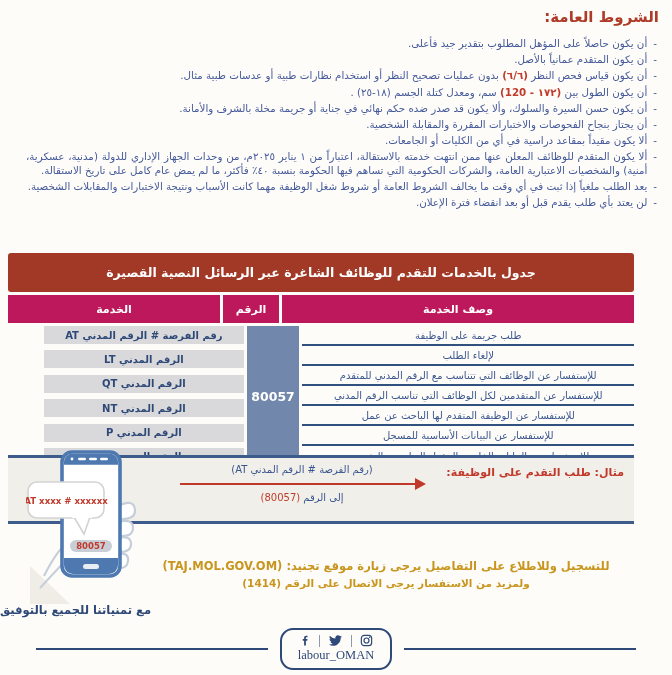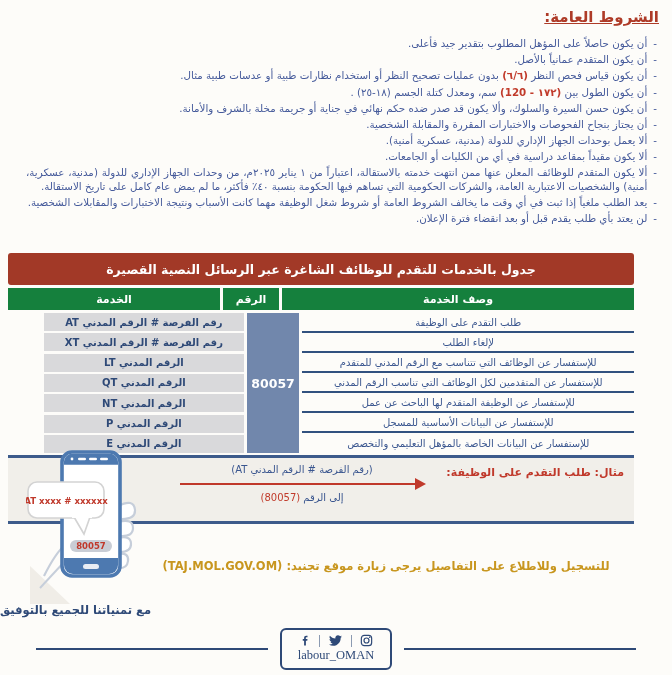--- a/index.html
+++ b/index.html
@@ -3,43 +3,43 @@
 <meta charset="utf-8">
 <style>
   html,body { margin:0; padding:0; background:#ffffff; }
   .page {
     position:relative; width:672px; height:675px; margin:0 auto;
     background:#FDFCF9; overflow:hidden;
     font-family:"DejaVu Sans", sans-serif; direction:rtl;
   }
   .page-title {
     position:absolute; top:8px; right:13px; margin:0;
-    font-size:15px; font-weight:bold; color:#AE3B28;text-decoration:underline;
+    font-size:15px; font-weight:bold; color:#AE3B28;
   }
   
   .conditions {
     position:absolute; top:37px; right:15px; left:26px;
     margin:0; padding:0; list-style:none;
     color:#44599A; font-size:10.3px; line-height:1.32;
   }
   .conditions li { display:flex; gap:6px; margin-bottom:2.6px; }
   .cond-dash { flex:0 0 auto; color:#44599A; }
   .cond-dash::before { content:"-"; }
   .cond-text { flex:1; text-align:justify; }
   .red-accent { color:#C13B2B; font-weight:bold; }
   
   .table-wrap { position:absolute; top:253px; right:38px; width:626px; }
   .table-title {
-    height:32px; background:#A23927; border-radius:3px;
+    height:39px; background:#A23927; border-radius:3px;
     color:#FFFFFF; font-weight:bold; font-size:12.5px;
     display:flex; align-items:center; justify-content:center;
   }
   .thead, .tbody { direction:ltr; display:flex; column-gap:3px; margin-top:3px; }
   .th {
-    height:22px; background:#15803d; color:#fff; font-weight:bold; font-size:11px;
+    height:28px; background:#be185d; color:#fff; font-weight:bold; font-size:11px;
     display:flex; align-items:center; justify-content:center; direction:rtl;
   }
   .th-service { width:212px; } .th-number { width:56px; } .th-desc { width:352px; }
   .tbody { height:140px;padding-left:36px; }
   .col-service { width:212px; display:flex; flex-direction:column; justify-content:space-between; }
   .service-cell {
     height:18px; background:#D9D9DB; color:#2E4977; font-weight:bold; font-size:10px;
     display:flex; align-items:center; justify-content:center; direction:rtl;
   }
   .col-number { width:56px; }
@@ -87,21 +87,21 @@
   .f-wishes {
     position:absolute; top:603px; left:0; right:0; text-align:left;
     color:#2E4977; font-weight:bold; font-size:11.5px;
   }
   .social-row {
     position:absolute; top:626px; left:36px; right:36px; height:46px;
     display:flex; align-items:center; direction:ltr;
   }
   .hline { flex:1; height:2px; background:#2E4977; }
   .social-badge {
-    border:2px solid #2E4977; border-radius:6px; margin:0 12px;
+    border:2px solid #2E4977; border-radius:13px; margin:0 12px;
     padding:4px 16px 5px; text-align:center; background:#FDFCF9;
   }
   .social-icons { display:flex; align-items:center; justify-content:center; gap:8px; direction:ltr; }
   .icon-sep { width:1px; height:12px; background:#2E4977; opacity:.55; }
   .social-handle {
     font-family:"Liberation Serif", serif; color:#2E4977;
     font-size:12.5px; margin-top:1px; direction:ltr;
   }
   .icon-btn { display:flex; align-items:center; cursor:pointer; }
 </style>
@@ -129,24 +129,20 @@
         <span class="cond-dash"></span>
         <span class="cond-text"><span>أن يكون الطول بين </span><span class="red-accent">(١٧٢ - 120)</span><span> سم، ومعدل كتلة الجسم (١٨-٢٥) .</span></span>
       </li>
     <li>
         <span class="cond-dash"></span>
         <span class="cond-text"><span>أن يكون حسن السيرة والسلوك، وألا يكون قد صدر ضده حكم نهائي في جناية أو جريمة مخلة بالشرف والأمانة.</span><span class="red-accent"></span><span></span></span>
       </li>
     <li>
         <span class="cond-dash"></span>
         <span class="cond-text"><span>أن يجتاز بنجاح الفحوصات والاختبارات المقررة والمقابلة الشخصية.</span><span class="red-accent"></span><span></span></span>
-      </li>
-    <li>
-        <span class="cond-dash"></span>
-        <span class="cond-text"><span>ألا يعمل بوحدات الجهاز الإداري للدولة (مدنية، عسكرية أمنية).</span><span class="red-accent"></span><span></span></span>
       </li>
     <li>
         <span class="cond-dash"></span>
         <span class="cond-text"><span>ألا يكون مقيداً بمقاعد دراسية في أي من الكليات أو الجامعات.</span><span class="red-accent"></span><span></span></span>
       </li>
     <li>
         <span class="cond-dash"></span>
         <span class="cond-text"><span>ألا يكون المتقدم للوظائف المعلن عنها ممن انتهت خدمته بالاستقالة، اعتباراً من ١ يناير ٢٠٢٥م، من وحدات الجهاز الإداري للدولة (مدنية، عسكرية، أمنية) والشخصيات الاعتبارية العامة، والشركات الحكومية التي تساهم فيها الحكومة بنسبة ٤٠٪ فأكثر، ما لم يمض عام كامل على تاريخ الاستقالة.</span><span class="red-accent"></span><span></span></span>
       </li>
     <li>
@@ -162,32 +158,31 @@
   <div class="table-wrap">
     <div class="table-title">جدول بالخدمات للتقدم للوظائف الشاغرة عبر الرسائل النصية القصيرة</div>
     <div class="thead">
       <div class="th th-service">الخدمة</div>
       <div class="th th-number">الرقم</div>
       <div class="th th-desc">وصف الخدمة</div>
     </div>
     <div class="tbody">
       <div class="col-service">
         <div class="service-cell">رقم الفرصة # الرقم المدني AT</div>
-        <div class="service-cell">رقم الفرصة # الرقم المدني XT</div>
         <div class="service-cell">الرقم المدني LT</div>
         <div class="service-cell">الرقم المدني QT</div>
         <div class="service-cell">الرقم المدني NT</div>
         <div class="service-cell">الرقم المدني P</div>
         <div class="service-cell">الرقم المدني E</div>
       </div>
       <div class="col-number">
         <div class="number-block">80057</div>
       </div>
       <div class="col-desc">
-        <div class="desc-cell">طلب التقدم على الوظيفة</div>
+        <div class="desc-cell">طلب جريمة على الوظيفة</div>
         <div class="desc-cell">لإلغاء الطلب</div>
         <div class="desc-cell">للإستفسار عن الوظائف التي تتناسب مع الرقم المدني للمتقدم</div>
         <div class="desc-cell">للإستفسار عن المتقدمين لكل الوظائف التي تناسب الرقم المدني</div>
         <div class="desc-cell">للإستفسار عن الوظيفة المتقدم لها الباحث عن عمل</div>
         <div class="desc-cell">للإستفسار عن البيانات الأساسية للمسجل</div>
         <div class="desc-cell">للإستفسار عن البيانات الخاصة بالمؤهل التعليمي والتخصص</div>
       </div>
     </div>
   </div>
 
@@ -234,20 +229,23 @@
           <path d="M48,69 L58,86 L64,69 Z" fill="#FFFFFF" stroke="#D3D3D3" stroke-width="1.6"></path>
           <rect x="46" y="66" width="20" height="4" fill="#FFFFFF"></rect>
           <text x="40" y="56" text-anchor="middle" direction="ltr" font-size="8.6" font-weight="bold" fill="#C0392B" font-family="DejaVu Sans, sans-serif">AT xxxx # xxxxxx</text>
         </g>
       </svg>
     </div>
   </div>
 
   <div class="f-register">
     <span>للتسجيل وللاطلاع على التفاصيل يرجى زيارة موقع تجنيد: </span><span>(TAJ.MOL.GOV.OM)</span>
+  </div>
+  <div class="f-inquiry">
+    <span>ولمزيد من الاستفسار يرجى الاتصال على الرقم </span><span>(1414)</span>
   </div>
   <div class="f-wishes">مع تمنياتنا للجميع بالتوفيق</div>
 
   <div class="social-row">
     <div class="hline"></div>
     <div class="social-badge">
       <div class="social-icons">
         <span class="icon-btn">
           <svg width="12" height="13" viewBox="0 0 24 24">
               <path fill="#2E4977" d="M13.8 9.2H17l-.5 3.3h-2.7V22h-3.6v-9.5H7.5V9.2h2.7V6.9c0-2.8 1.6-4.4 4.2-4.4 1.2 0 2.3.1 2.6.2v3h-1.8c-1.3 0-1.6.6-1.6 1.6v1.9z"></path>

